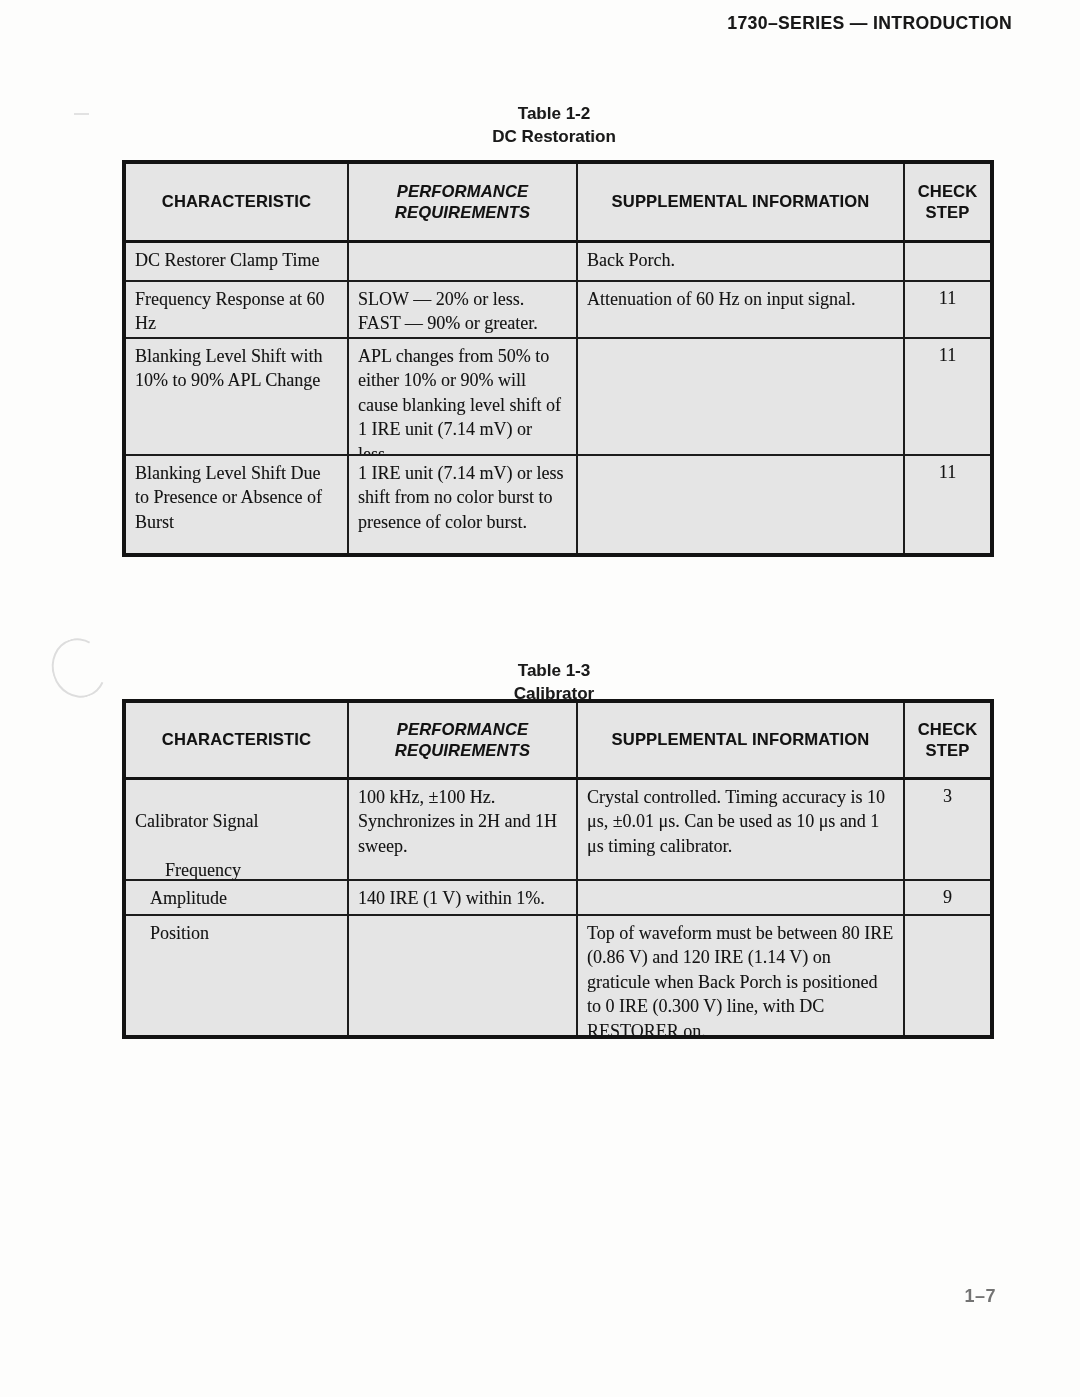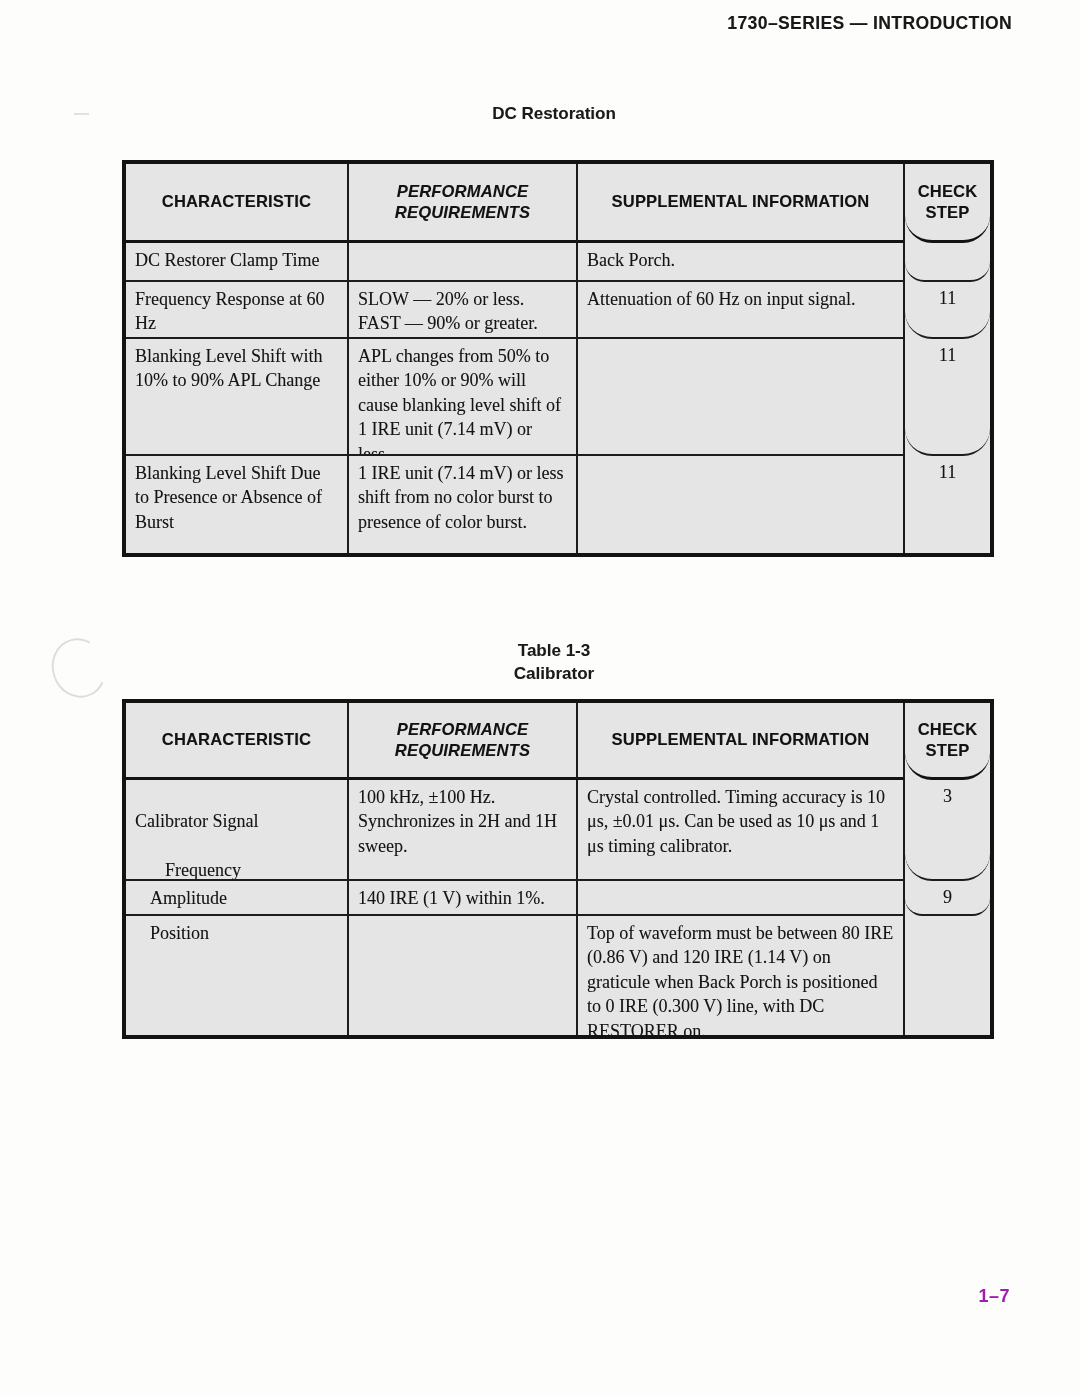--- a/index.html
+++ b/index.html
@@ -9,31 +9,31 @@
     font-family:"Liberation Serif", serif;color:#161616;
   }
   
   .page-header{
     position:absolute;top:13px;right:68px;
     font:bold 17.5px/1.2 "Liberation Sans", sans-serif;
     letter-spacing:.4px;color:#181818;
     text-shadow:.3px .3px 0 rgba(20,20,20,.3);
   }
   .page-number{
-    position:absolute;top:1286px;right:70px;
+    position:absolute;top:1286px;right:84px;
     font:bold 18px/1.2 "Liberation Sans", sans-serif;
-    letter-spacing:.5px;color:#a21caf;
+    letter-spacing:.5px;color:#737373;
   }
   .title-block{
     position:absolute;left:122px;width:864px;text-align:center;
     font:bold 17px/1.33 "Liberation Sans", sans-serif;color:#1a1a1a;
     text-shadow:.3px .3px 0 rgba(20,20,20,.25);
   }
   #title1{top:103px;}
-  #title2{top:640px;}
+  #title2{top:660px;}
   
   .pencil-mark{
     position:absolute;left:52px;top:638px;width:50px;height:56px;
     border:2.5px solid #d6d6d6;border-right-color:transparent;
     border-radius:50%;transform:rotate(-18deg);opacity:.8;
   }
   .stray-dash{
     position:absolute;left:74px;top:113px;width:15px;height:2px;background:#e2e2e2;
   }
   
@@ -46,21 +46,21 @@
   #table2{top:699px;grid-template-rows:77px 101px 35px 119px;}
   .row{display:contents;}
   .c{
     box-sizing:border-box;min-width:0;overflow:hidden;
     border-right:2px solid #1c1c1c;border-bottom:2px solid #1c1c1c;
     padding:5px 9px 4px 9px;
     font:18px/1.36 "Liberation Serif", serif;color:#141414;
     white-space:pre-line;
     text-shadow:.3px .3px 0 rgba(20,20,20,.28);
   }
-  .lastcol{border-right:none;border-radius:27px;}
+  .lastcol{border-right:none;}
   .lastrow{border-bottom:none;}
   .h{
     display:flex;align-items:center;justify-content:center;text-align:center;
     font:bold 16.5px/1.28 "Liberation Sans", sans-serif;letter-spacing:.2px;
     color:#121212;border-bottom:3px solid #131313;white-space:normal;
     padding:4px;
   }
   .h span{display:block;}
   .h .narrow{max-width:168px;margin:10px auto;font-style:italic;}
   .check{text-align:center;padding-top:4px;white-space:normal;}
@@ -70,20 +70,21 @@
 </style>
 </head>
 <body>
 
 <div class="page-header">1730–SERIES — INTRODUCTION</div>
 
 <div class="stray-dash"></div>
 <div class="pencil-mark"></div>
 
 <div class="title-block" id="title1">
+  <div>Table 1-2</div>
   <div>DC Restoration</div>
 </div>
 
 <div class="tbl" id="table1">
   <div class="row">
     <div class="c h">
         <span>CHARACTERISTIC</span>
       </div>
     <div class="c h">
         <span class="narrow">PERFORMANCE REQUIREMENTS</span>

